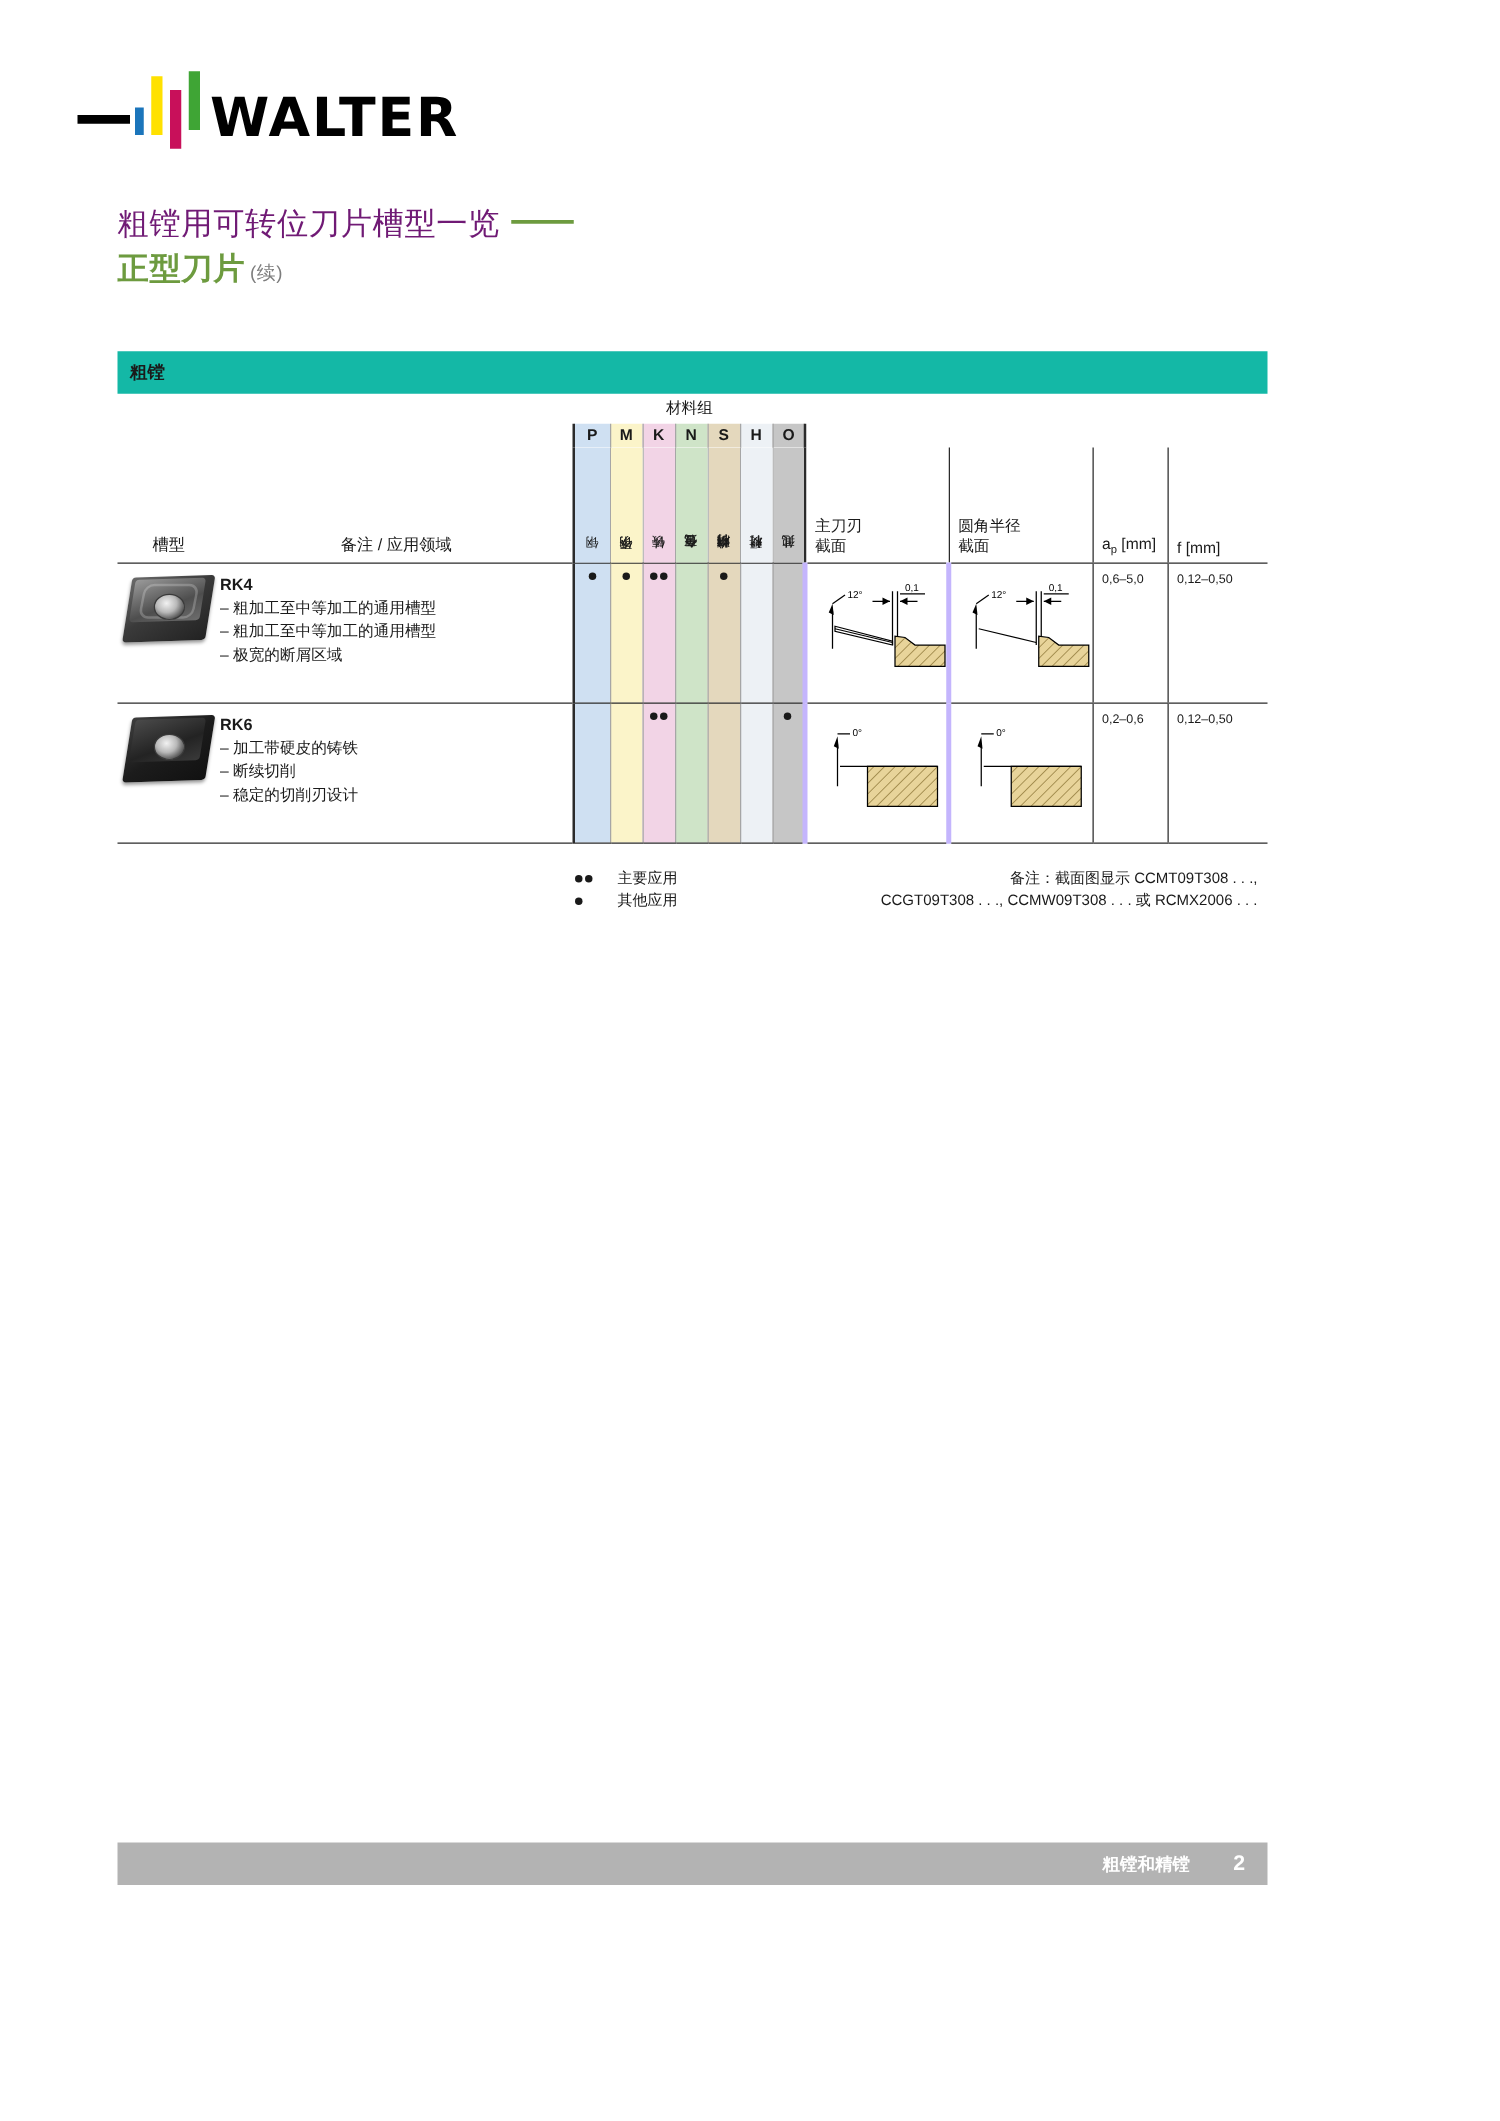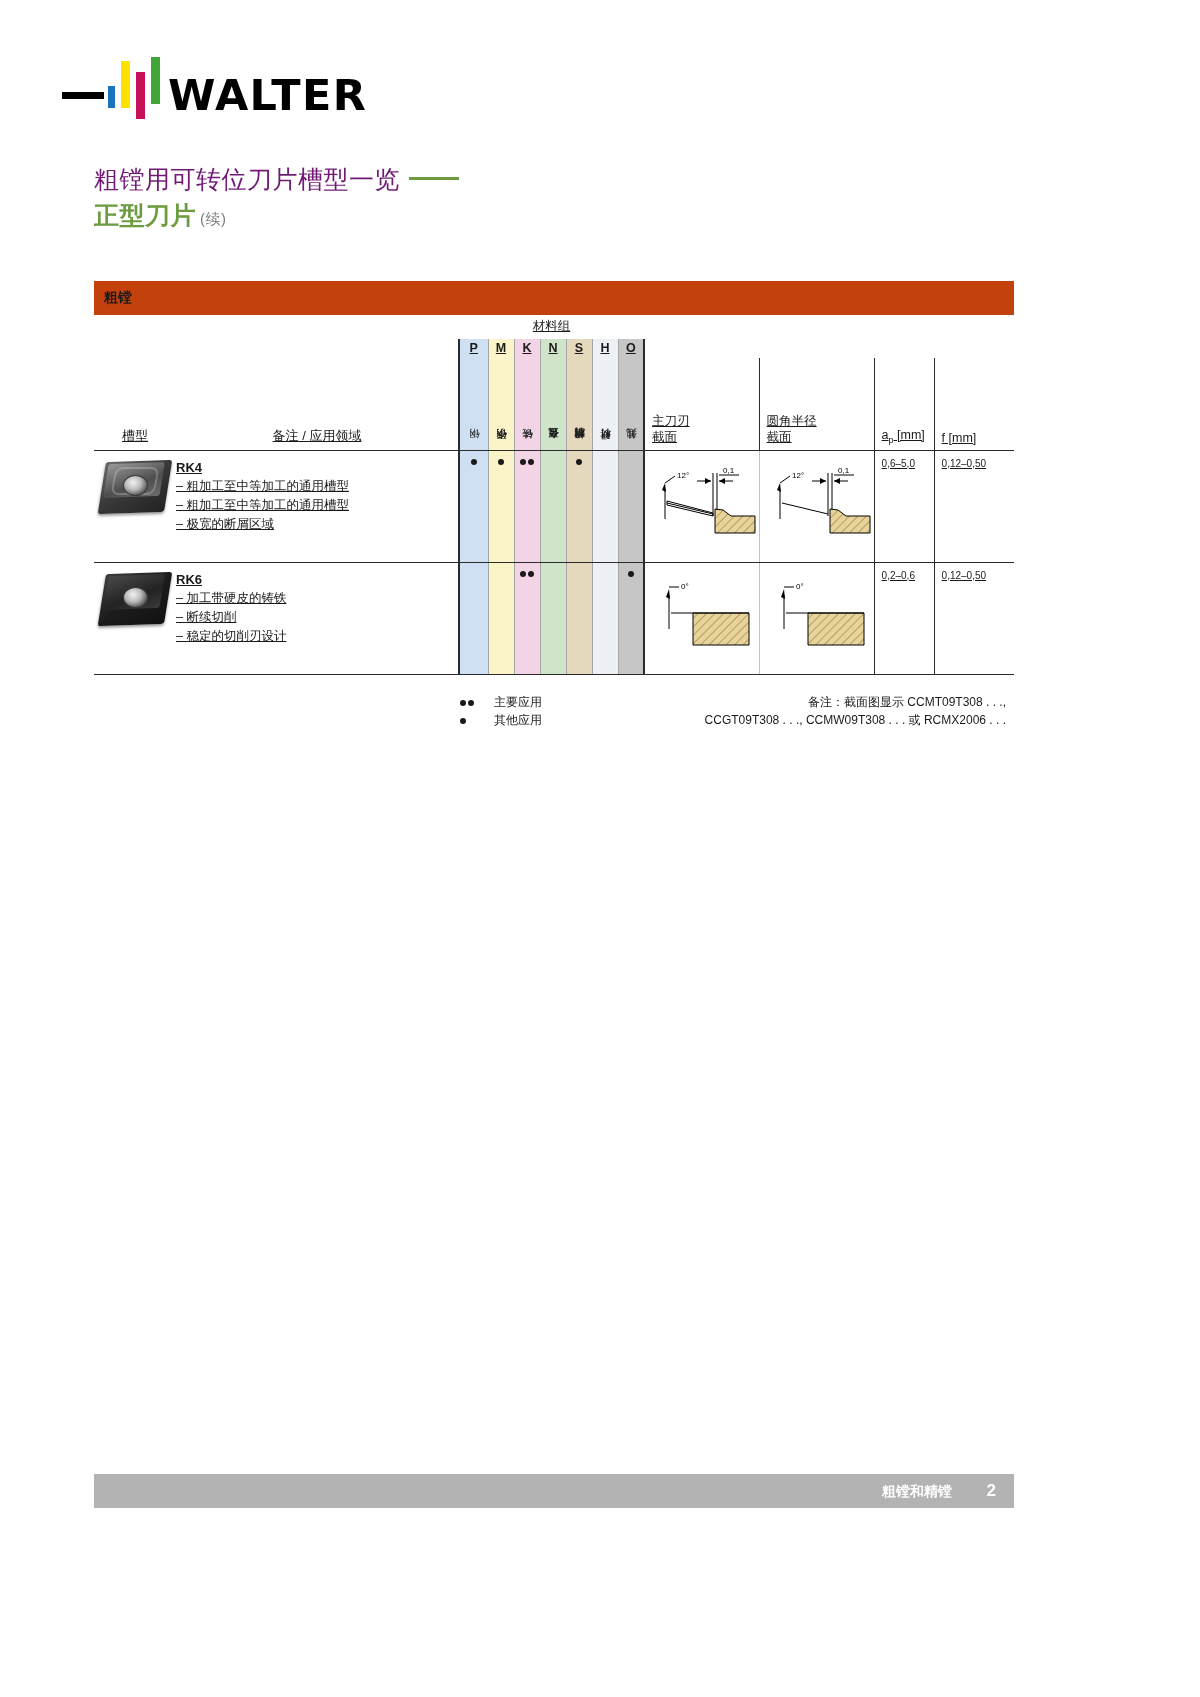--- a/index.html
+++ b/index.html
@@ -35,31 +35,31 @@
   .title-rule {
     display: inline-block; width: 50px; height: 3px; background: #6d9b3f;
     vertical-align: 8px; margin-left: 9px;
   }
   .title-l2 { font-size: 25px; font-weight: 700; color: #6d9b3f; line-height: 1.42; letter-spacing: .5px; }
   .title-sub { font-size: 15px; font-weight: 400; color: #7d7d7d; margin-left: 4px; }
 
   
   .band {
     position: absolute; left: 94px; top: 281px; width: 920px; height: 34px;
-    background: #c2410c;
+    background: #14b8a6;
   }
   .band span {
     position: absolute; left: 10px; top: 8px;
     font-size: 14px; font-weight: 700; color: #1a1a1a;
   }
 
   
   .tbl { position: absolute; left: 94px; top: 318px; width: 920px; }
   .tbl table { border-collapse: collapse; width: 920px; table-layout: fixed; }
-  .tbl td, .tbl th { padding: 0; vertical-align: top; font-weight: 400; text-decoration: underline; }
+  .tbl td, .tbl th { padding: 0; vertical-align: top; font-weight: 400; }
 
   .mgroup-title {
     text-align: center; font-size: 12.5px; font-weight: 700;
     padding-bottom: 4px !important; color: #1a1a1a;
   }
   .letter-row td {
     text-align: center; font-size: 12.5px; font-weight: 700;
     height: 19px; line-height: 19px;
     border-left: 1px solid #a6a6a6;
   }
@@ -93,21 +93,21 @@
   }
   .sub { font-size: 9px; vertical-align: sub; }
 
   .thead-bottom td { border-bottom: 1.6px solid #2b2b2b; }
 
   
   .drow td { border-bottom: 1px solid #2b2b2b; }
   .drow td.mg { border-left: 1px solid #a6a6a6; text-align: center; }
   .drow td.mg.first { border-left: 2px solid #2b2b2b; }
   .drow td.mg.last  { border-right: 2px solid #2b2b2b; }
-  .drow td.sec { border-left: 1px solid #c4b5fd; margin-left: 44px; }
+  .drow td.sec { border-left: 4px solid #c4b5fd; margin-left: 44px; }
   .drow td.val { border-left: 1px solid #2b2b2b; font-size: 10px; padding: 7px 0 0 7px !important; }
 
   .pic-cell { padding: 8px 0 10px 2px !important; }
   .desc-cell { padding: 9px 0 10px 0 !important; }
   .code { font-size: 13px; font-weight: 700; margin-bottom: 2px; }
   .bullets { font-size: 12.5px; line-height: 1.55; }
 
   .dot  { display: inline-block; width: 6px; height: 6px; border-radius: 50%; background: #1a1a1a; }
   .dots { white-space: nowrap; }
   .dots .dot + .dot { margin-left: 2px; }

